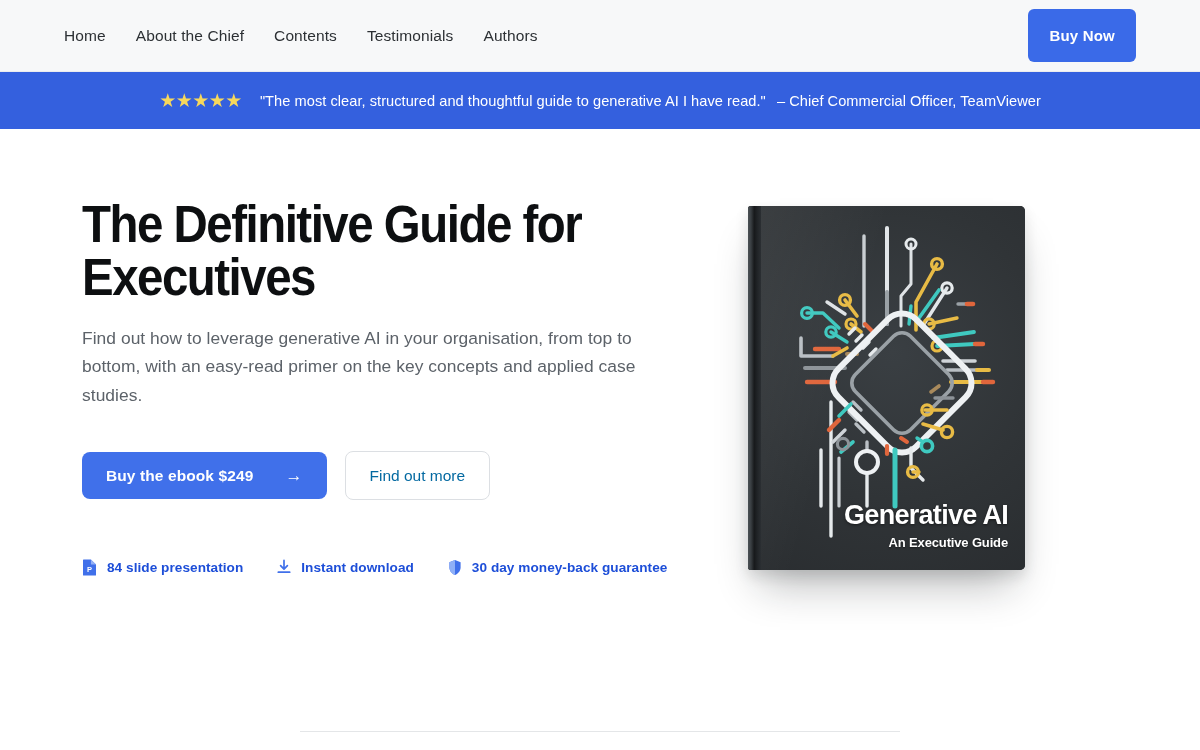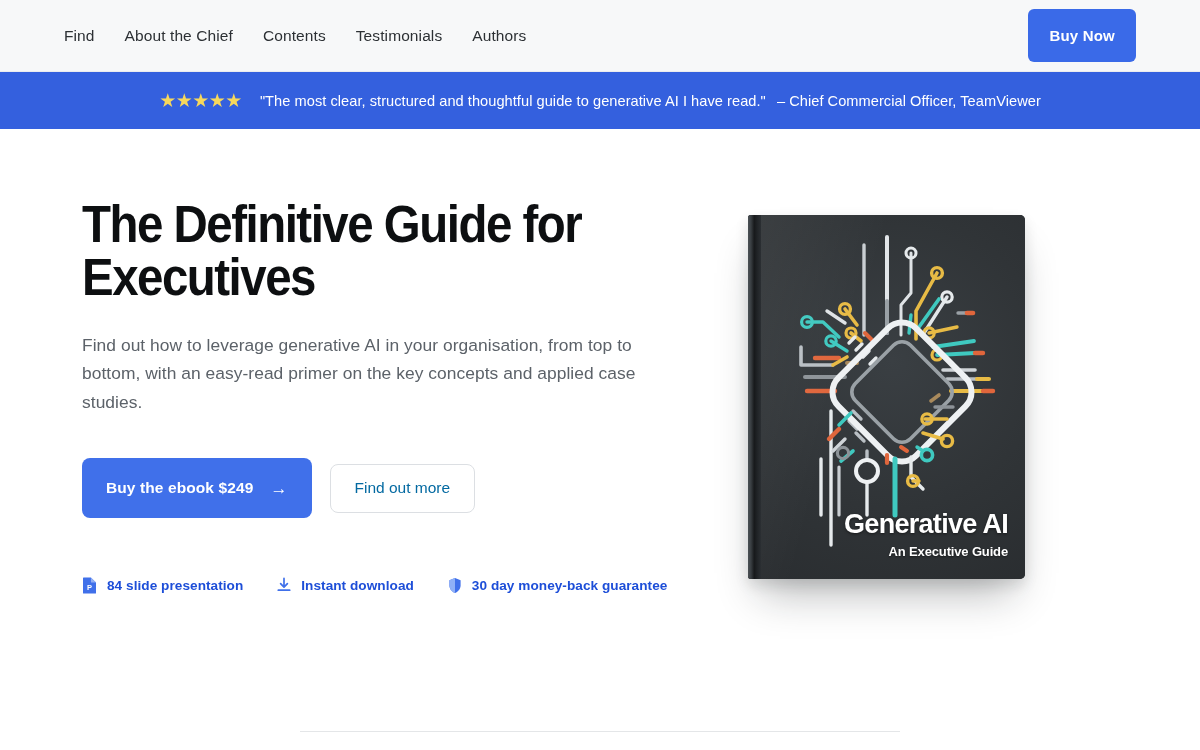--- a/index.html
+++ b/index.html
@@ -95,46 +95,46 @@
     font-size: 51px;
     font-weight: bold;
     line-height: 1.03;
     letter-spacing: -1.6px;
     color: #0d0f11;
     transform: scaleX(0.93);
     transform-origin: left center;
     max-width: 640px;
   }
   .subhead {
-    margin-top: 27px;
+    margin-top: 20px;
     font-size: 17.4px;
     line-height: 1.63;
     color: #5c6269;
     max-width: 600px;
     letter-spacing: 0.05px;
   }
 
   .cta-row {
     margin-top: 42px;
     display: flex;
     align-items: center;
     gap: 18px;
   }
   .btn-primary {
     background: #4070ea;
     color: #ffffff;
     border: none;
     border-radius: 8px;
     padding: 0 24px;
-    height: 60px;
+    height: 47px;
     font-size: 15.5px;
     font-weight: bold;
     display: inline-flex;
     align-items: center;
-    gap: 17px;
+    gap: 32px;
     cursor: pointer;
     font-family: "Liberation Sans", sans-serif;
     letter-spacing: 0.1px;
   }
   .btn-primary .arrow { font-size: 17px; line-height: 1; }
   .btn-secondary {
     background: #ffffff;
     color: #0369a1;
     border: 1px solid #dcdfe3;
     border-radius: 8px;
@@ -236,21 +236,21 @@
     width: 600px;
     height: 1px;
     background: #e4e6e8;
   }
 </style>
 </head>
 <body>
 
 <div class="header">
   <nav class="nav">
-    <a class="nav-link" href="#">Find</a>
+    <a class="nav-link" href="#">Home</a>
     <a class="nav-link" href="#">About the Chief</a>
     <a class="nav-link" href="#">Contents</a>
     <a class="nav-link" href="#">Testimonials</a>
     <a class="nav-link" href="#">Authors</a>
   </nav>
   <button class="header-cta">Buy Now</button>
 </div>
 
 <div class="banner">
   <span class="stars">★★★★★</span>

